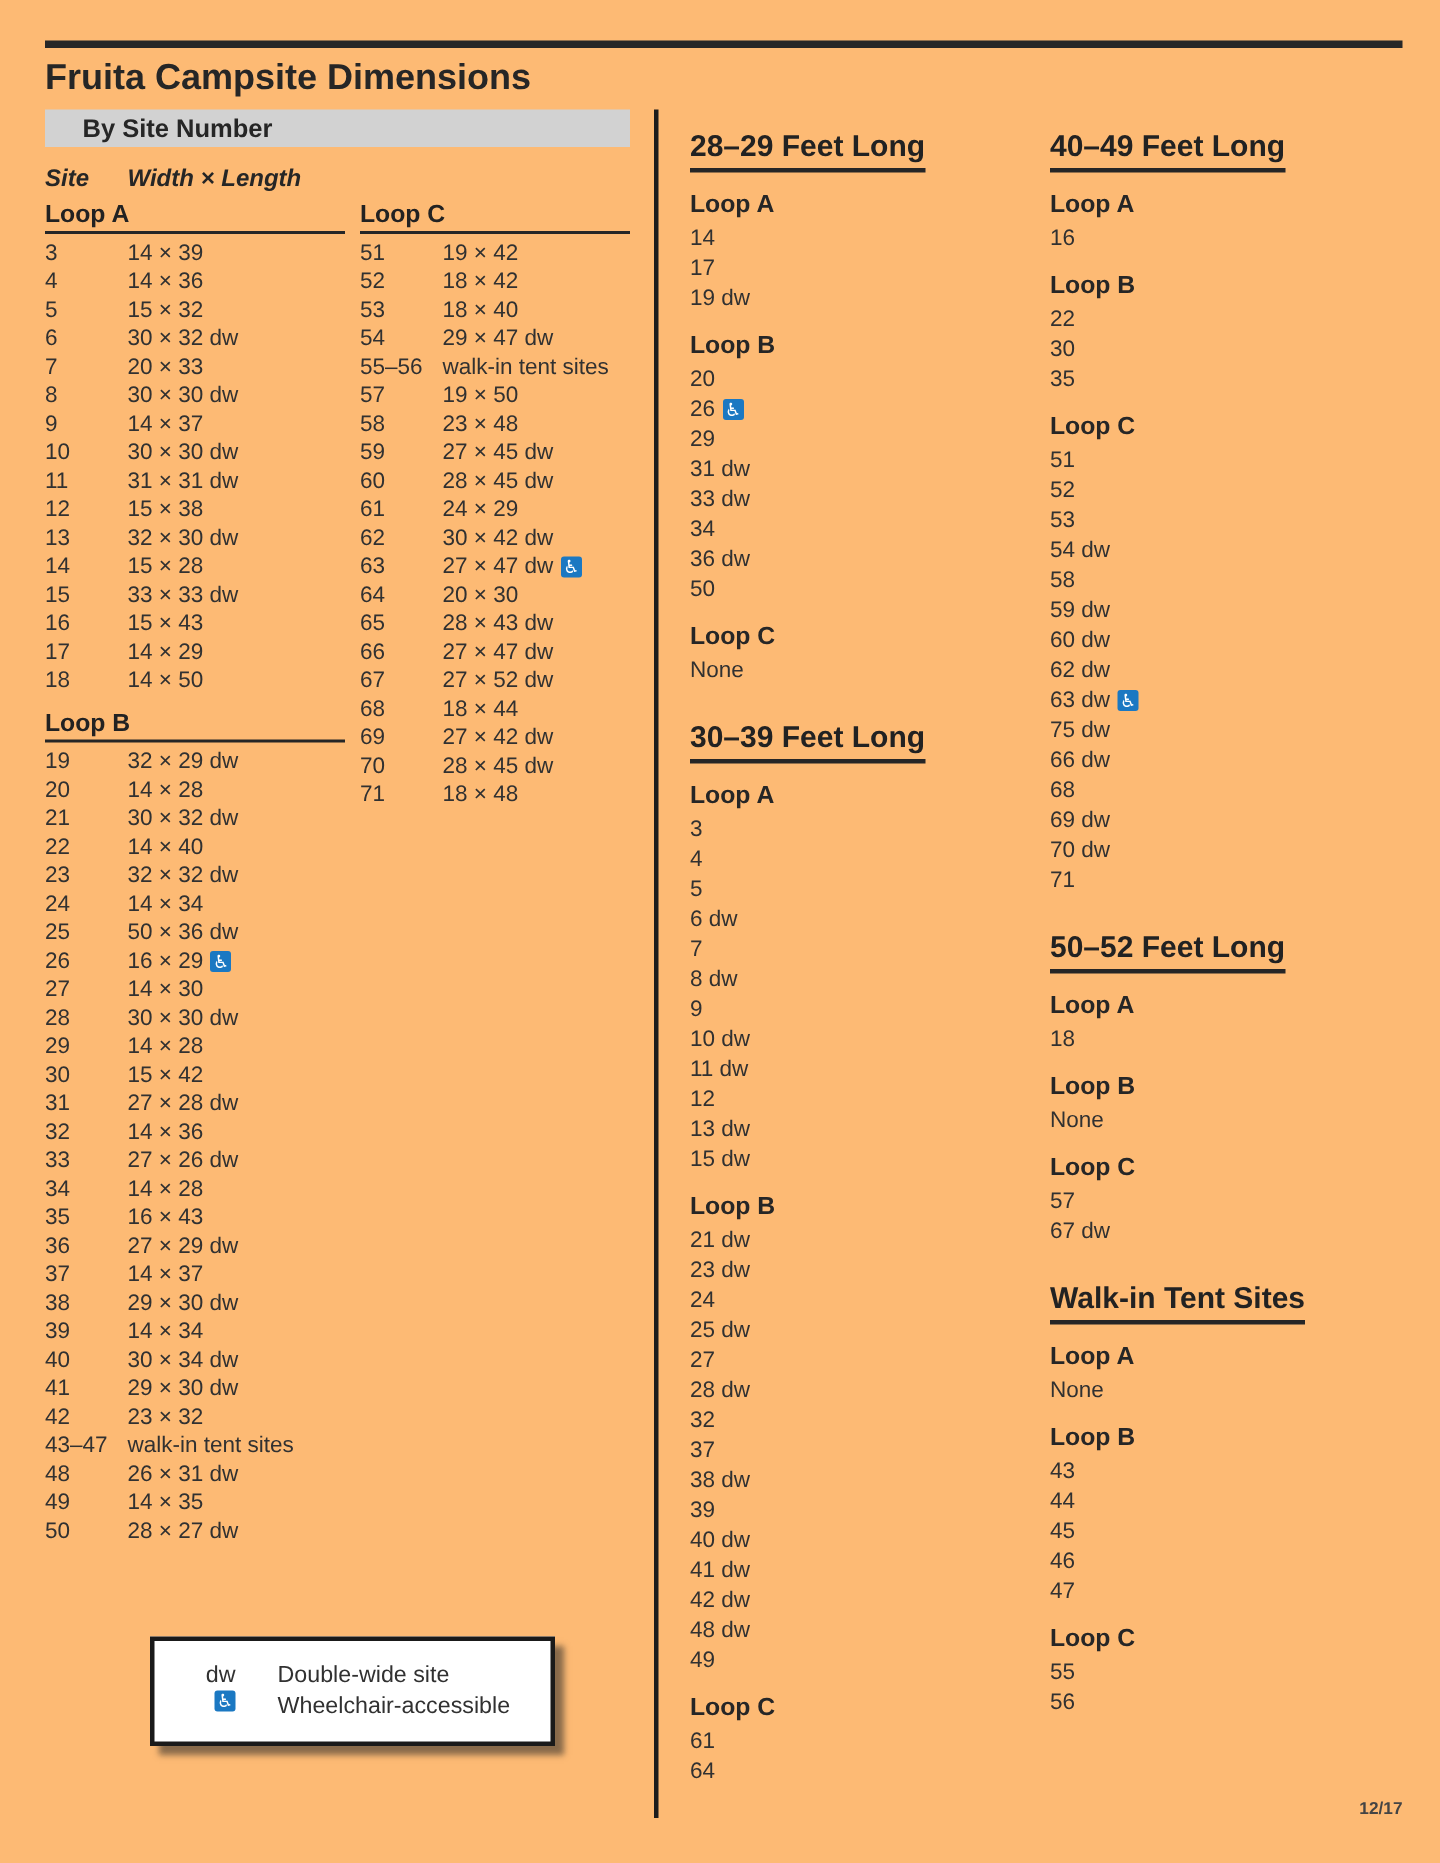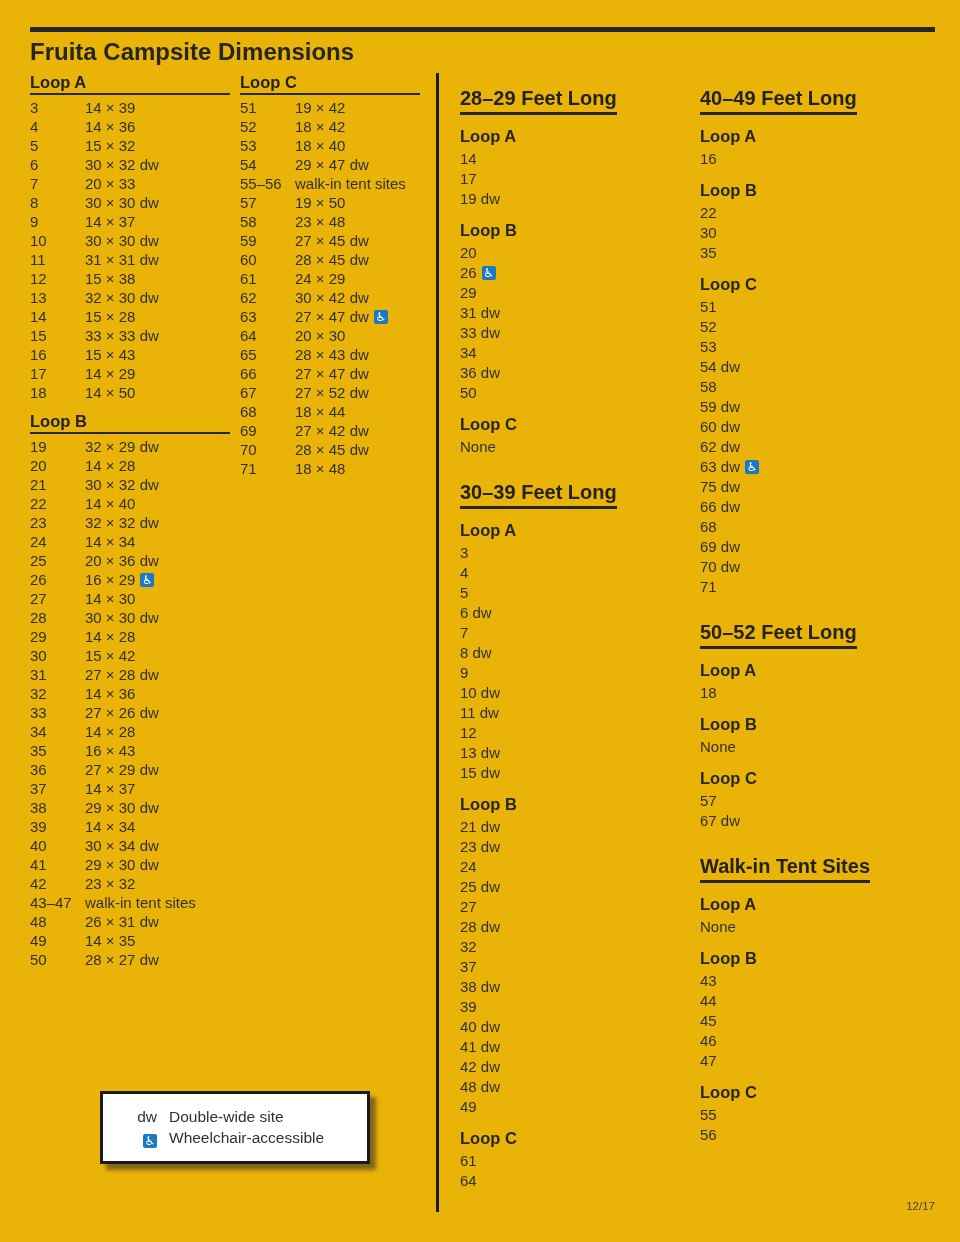--- a/index.html
+++ b/index.html
@@ -1,17 +1,17 @@
 <!DOCTYPE html>
 <html><head>
 <meta charset="utf-8">
 <style>
   html,body { margin:0; padding:0; background:#ffffff; }
   .page {
-    position:relative; width:960px; height:1242px; background:#eab308;
+    position:relative; width:960px; height:1242px; background:#fdba74;
     font-family:"Liberation Sans","DejaVu Sans",sans-serif; color:#313131;
     overflow:hidden;
   }
   .top-rule { position:absolute; left:30px; top:27px; width:905px; height:5px; background:#272727; }
   .page-title { position:absolute; left:30px; top:38px; font-size:24px; font-weight:bold; color:#262626; }
 
   .section-bar {
     height:25px; background:#d2d2d2; font-size:17px; font-weight:bold; color:#262626;
     line-height:25px; padding-left:25px; box-sizing:border-box;
   }
@@ -55,35 +55,40 @@
     width:14px; height:14px; background:#1b78c2; color:#ffffff; border-radius:2px;
     font-size:12px; line-height:14px; font-family:"DejaVu Sans",sans-serif; flex-shrink:0;
   }
 
   
   .legend {
     position:absolute; left:100px; top:1091px; width:270px; box-sizing:border-box;
     background:#ffffff; border:3px solid #1a1a1a; padding:12px 0 13px 0;
     box-shadow:6px 6px 4px rgba(40,40,40,0.55);
   }
-  .legend-row { display:flex; align-items:flex-end; gap:12px; padding-left:26px; font-size:15.5px; line-height:21px; }
+  .legend-row { display:flex; align-items:flex-start; gap:28px; padding-left:26px; font-size:15.5px; line-height:21px; }
   .legend-sym { width:28px; display:flex; justify-content:flex-end; align-items:center; }
 
-  .page-num { position:absolute; right:25px; bottom:30px; font-size:11.5px; color:#444; }
+  .page-num { position:absolute; right:25px; bottom:30px; font-size:11.5px; color:#444;font-weight:bold; }
 </style>
 </head>
 <body>
 
 <div class="page">
 
   <div class="top-rule"></div>
   <div class="page-title">Fruita Campsite Dimensions</div>
 
   <div class="left-panel">
-
+    <div class="section-bar">By Site Number</div>
+
+    <div class="sn-colhead">
+      <span class="c1">Site</span>
+      <span>Width × Length</span>
+    </div>
 
     <div class="sn-cols">
 
         <div class="sn-col">
 
             <div class="loop-block">
               <div class="loop-head">Loop A</div>
 
                 <div class="sn-row">
                   <span class="sn-site">3</span>
@@ -262,21 +267,21 @@
                   <span class="sn-site">24</span>
                   <span class="sn-dims">
                     <span>14 × 34</span>
 
                   </span>
                 </div>
 
                 <div class="sn-row">
                   <span class="sn-site">25</span>
                   <span class="sn-dims">
-                    <span>20 × 36 dw</span>
+                    <span>50 × 36 dw</span>
 
                   </span>
                 </div>
 
                 <div class="sn-row">
                   <span class="sn-site">26</span>
                   <span class="sn-dims">
                     <span>16 × 29</span>
                     <span class="wc-icon">♿</span>
                   </span>

